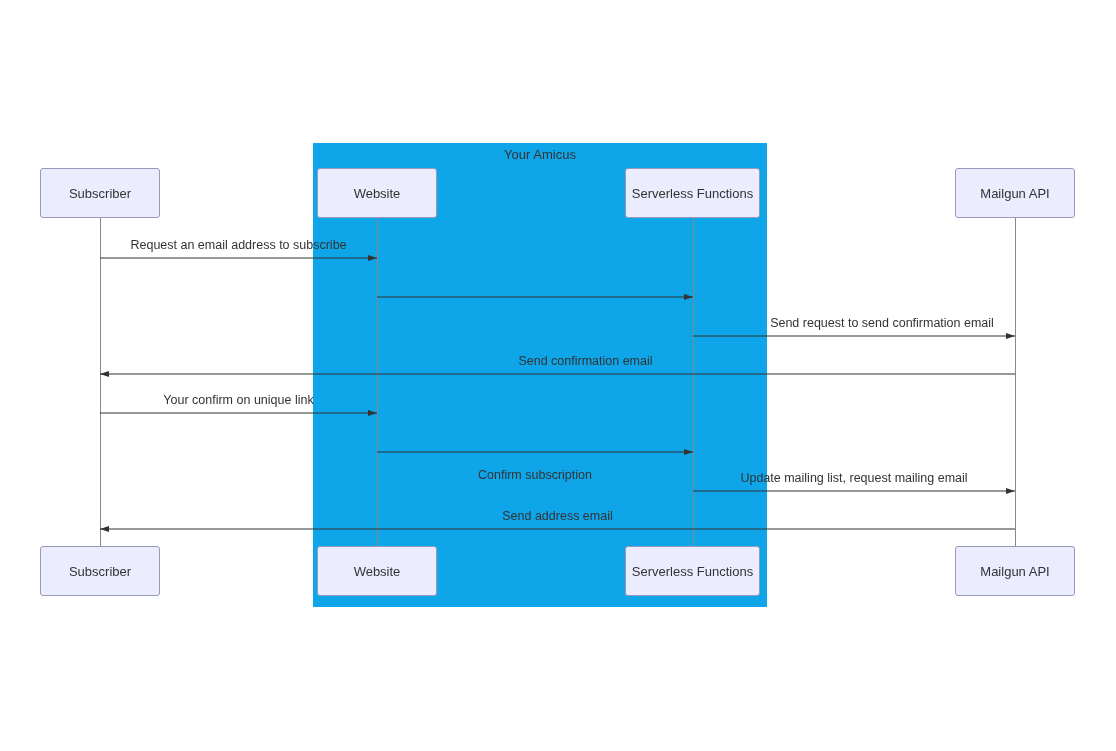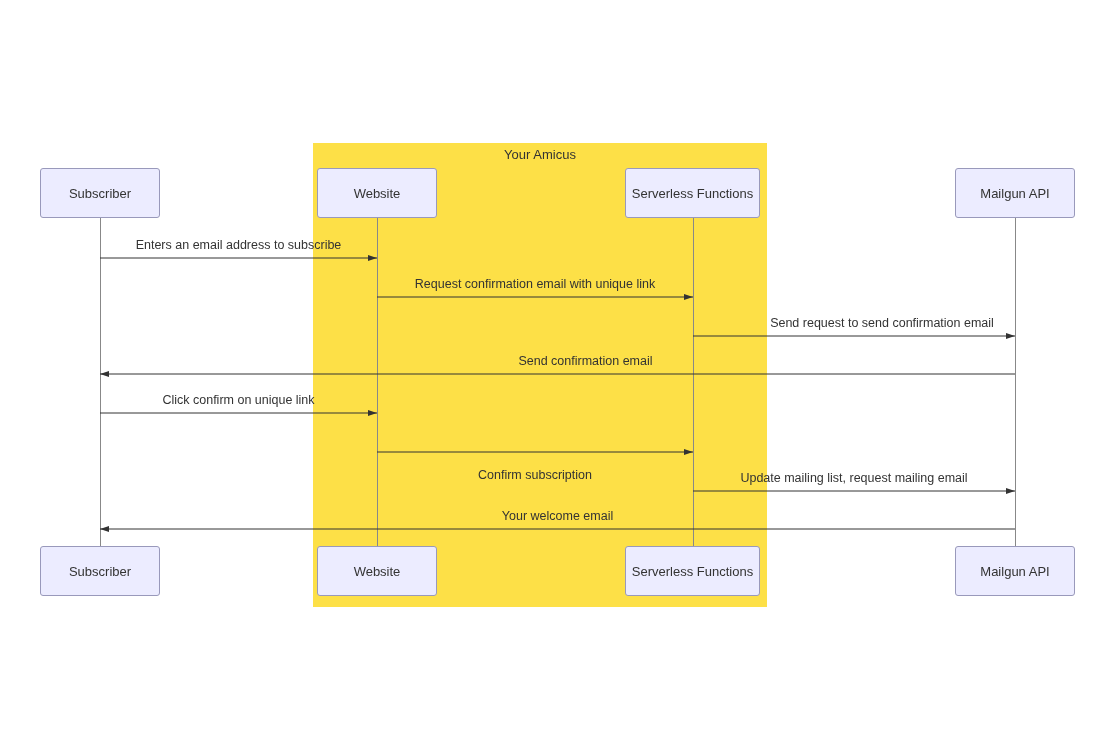--- a/index.html
+++ b/index.html
@@ -10,21 +10,21 @@
     font-size: 13px;
     color: #333;
   }
   .canvas {
     position: relative;
     width: 1116px;
     height: 751px;
   }
   .group-box {
     position: absolute;
-    background: #fde047;
+    background: #0ea5e9;
   }
   .group-title {
     position: absolute;
     top: 4px;
     width: 100%;
     text-align: center;
     color: #333;
     font-size: 13px;
   }
   .actor-box {
@@ -120,22 +120,21 @@
 
     <line x1="100" y1="413" x2="377" y2="413" stroke="#333" stroke-width="1" marker-end="url(#arrR)"></line>
 
     <line x1="377" y1="452" x2="693" y2="452" stroke="#333" stroke-width="1" marker-end="url(#arrR)"></line>
 
     <line x1="693" y1="491" x2="1015" y2="491" stroke="#333" stroke-width="1" marker-end="url(#arrR)"></line>
 
     <line x1="1015" y1="529" x2="100" y2="529" stroke="#333" stroke-width="1" marker-end="url(#arrR)"></line>
   </svg>
 
-  <div class="msg-label" style="left:100px; width:277px; top:238px;">Enters an email address to subscribe</div>
-  <div class="msg-label" style="left:377px; width:316px; top:277px;">Request confirmation email with unique link</div>
+  <div class="msg-label" style="left:100px; width:277px; top:238px;">Request an email address to subscribe</div>
   <div class="msg-label" style="left:693px; width:322px; top:316px;padding-left:28px;">Send request to send confirmation email</div>
   <div class="msg-label" style="left:100px; width:915px; top:354px;padding-left:28px;">Send confirmation email</div>
-  <div class="msg-label" style="left:100px; width:277px; top:393px;">Click confirm on unique link</div>
+  <div class="msg-label" style="left:100px; width:277px; top:393px;">Your confirm on unique link</div>
   <div class="msg-label" style="left:377px; width:316px; top:432px;margin-top:36px;">Confirm subscription</div>
   <div class="msg-label" style="left:693px; width:322px; top:471px;">Update mailing list, request mailing email</div>
-  <div class="msg-label" style="left:100px; width:915px; top:509px;">Your welcome email</div>
+  <div class="msg-label" style="left:100px; width:915px; top:509px;">Send address email</div>
 
 </div>
 
 </body></html>

